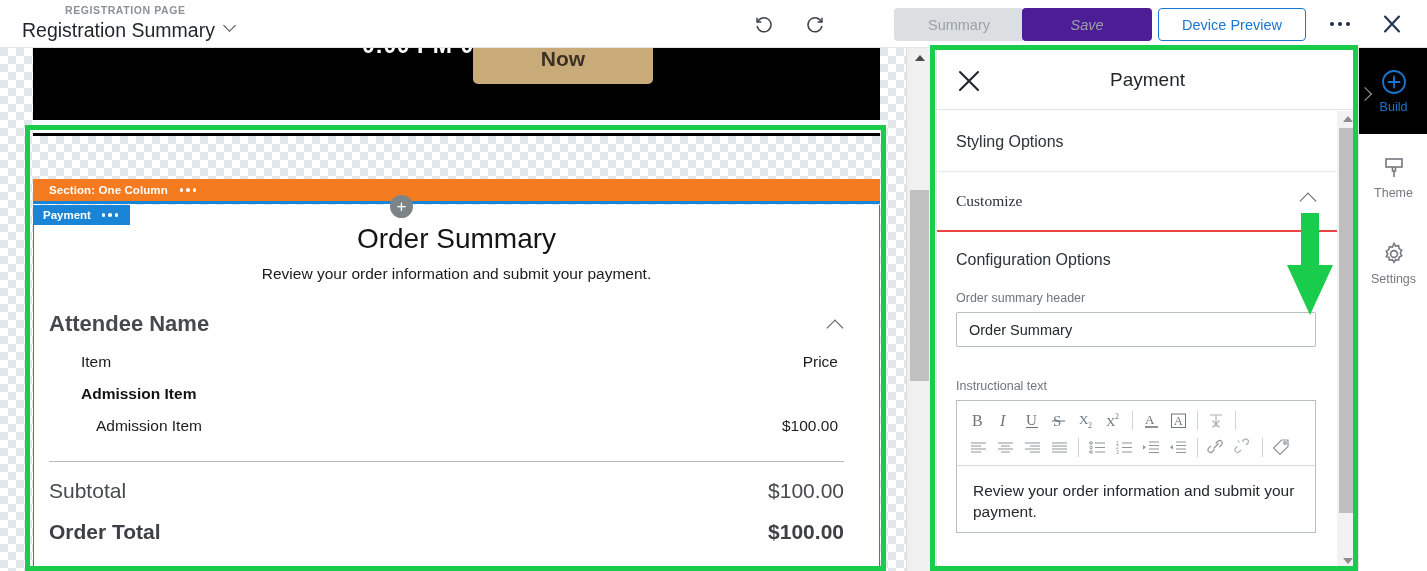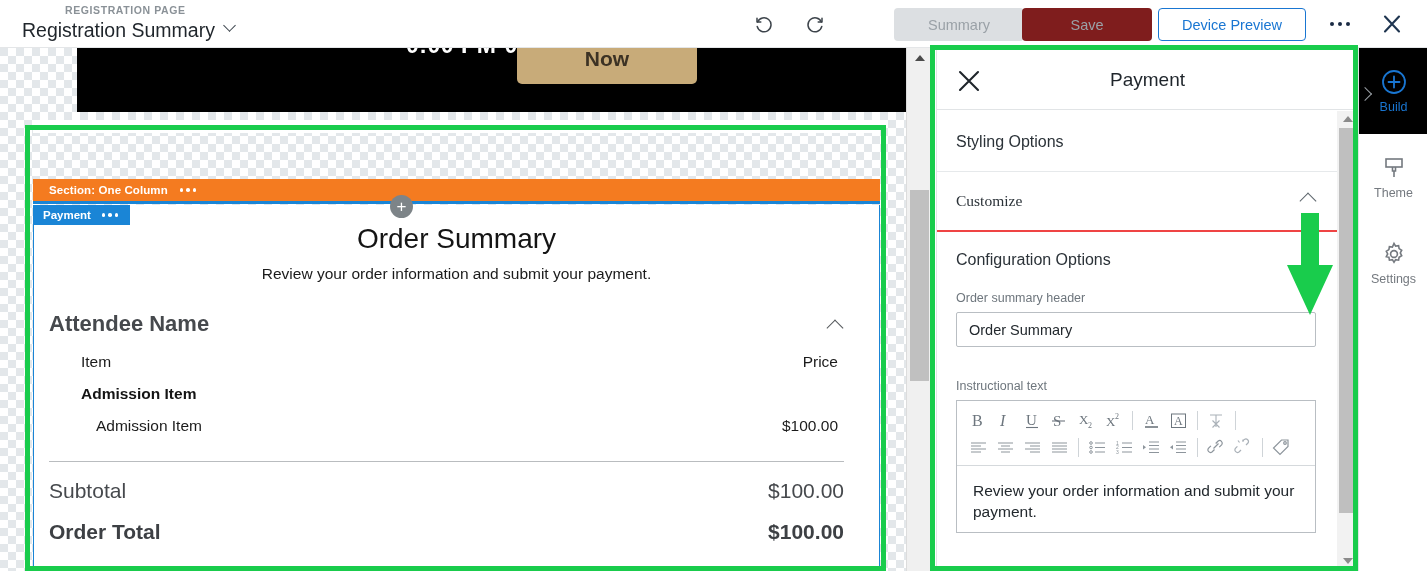--- a/index.html
+++ b/index.html
@@ -42,21 +42,21 @@
   .icon-btn svg { display: block; }
 
   .gbtn {
     position: absolute; top: 8px; height: 33px;
     border: none; border-radius: 4px;
     font-size: 14.5px; font-family: "Liberation Sans", sans-serif;
     display: flex; align-items: center; justify-content: center;
     cursor: default;
   }
   .publish-btn { left: 894px; width: 130px; background: #dcdfe2; color: #9aa1a7; }
-  .save-btn { left: 1022px; width: 130px; background: #7f1d1d; color: #9aa1a7; }
+  .save-btn { left: 1022px; width: 130px; background: #4c1d95; color: #9aa1a7; font-style: italic; }
   .device-btn {
     left: 1158px; width: 148px; background: #ffffff;
     border: 1px solid #1976d2; color: #1976d2; cursor: pointer; font-weight: 400;
   }
   .kebab-btn {
     position: absolute; left: 1324px; top: 10px; width: 32px; height: 28px;
     display: flex; align-items: center; justify-content: center; gap: 3.5px;
     background: none; border: none; cursor: pointer;
   }
   .kebab-btn i { width: 4.5px; height: 4.5px; border-radius: 50%; background: #1a2b44; display: block; }
@@ -65,22 +65,22 @@
   }
 
   
   .canvas-wrap {
     position: absolute; left: 0; top: 48px; width: 931px; height: 523px;
     background:
       repeating-conic-gradient(#ffffff 0% 25%, #e3e7ea 0% 50%) 0 0/16px 16px;
     overflow: hidden;
   }
   .hero-black {
-    position: absolute; left: 33px; top: 0; width: 847px; height: 64px;
-    background: #000000; overflow: hidden; margin-left: 44px;
+    position: absolute; left: 33px; top: 0; width: 847px; height: 88px;
+    background: #000000; overflow: hidden;
   }
   .hero-time {
     position: absolute; left: 0; right: 0; top: -16px;
     text-align: center; color: #ffffff; font-size: 23px; font-weight: 700;
     letter-spacing: .5px;
   }
   .hero-cta {
     position: absolute; left: 440px; top: -14px; width: 180px; height: 50px;
     background: #c8ab79; border-radius: 5px;
     color: #3c3224; font-size: 21px; font-weight: 700;

